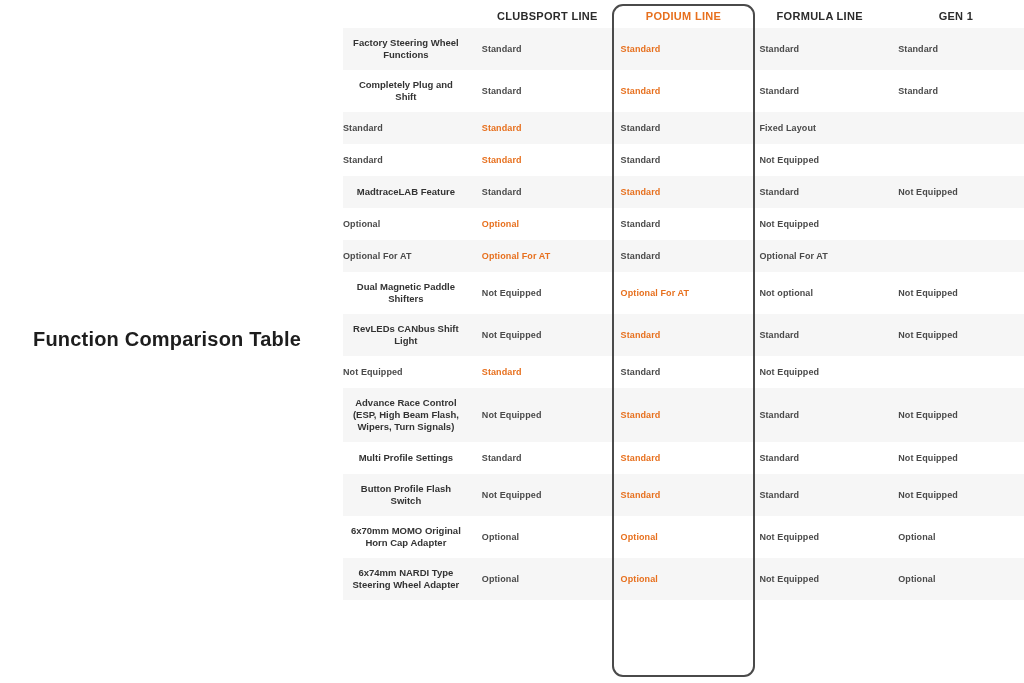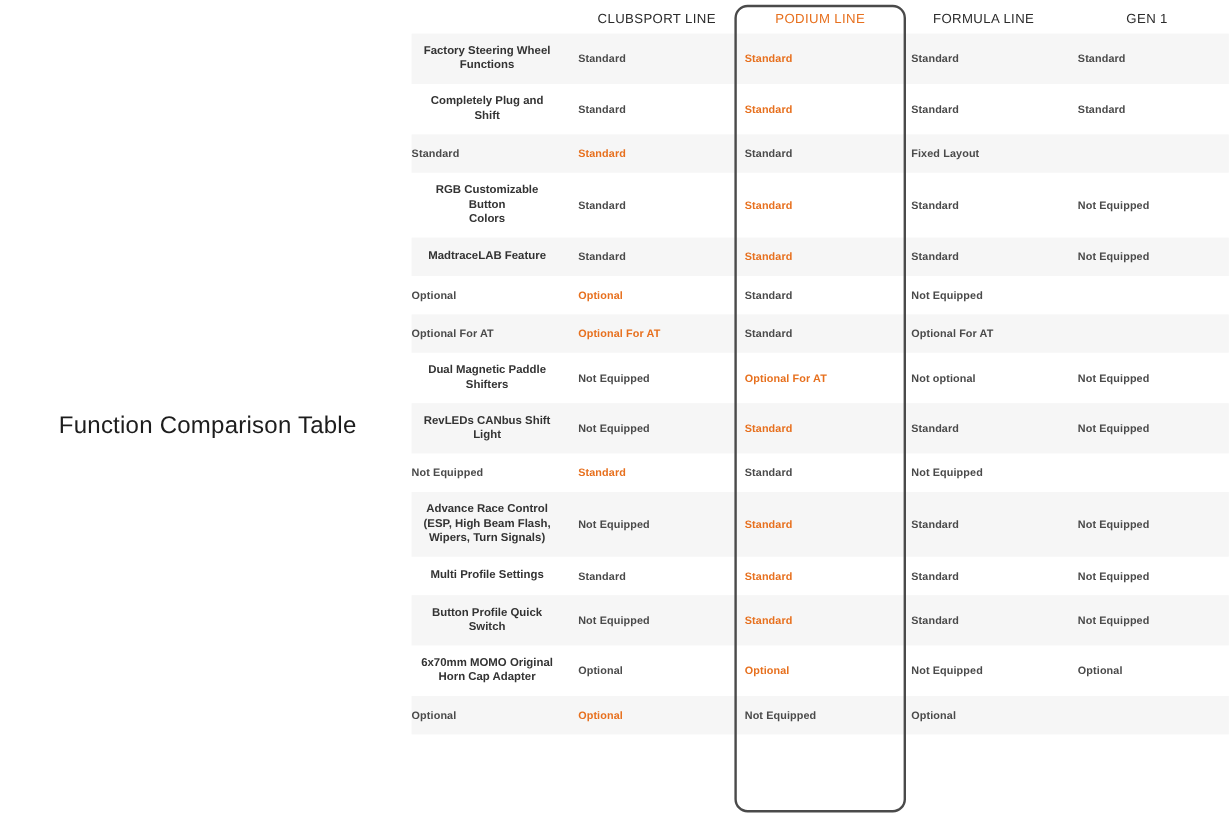--- a/index.html
+++ b/index.html
@@ -2,33 +2,33 @@
 <html><head>
 <meta charset="utf-8">
 <style>
   html, body { margin:0; padding:0; }
   body {
     width:1024px; height:683px; background:#ffffff; position:relative;
     overflow:hidden; font-family:"Liberation Sans", sans-serif;
     -webkit-font-smoothing:antialiased;
   }
   .page-title {
-    position:absolute; left:33px; top:328px; margin:16px;
-    font-size:20px; font-weight:400; color:#1d1d1d; letter-spacing:0.2px;
+    position:absolute; left:33px; top:328px; margin:0;
+    font-size:20px; font-weight:700; color:#1d1d1d; letter-spacing:0.2px;
     white-space:nowrap;
   }
   .tablewrap {
     position:absolute; left:343px; top:4px; width:681px; height:679px;
   }
   .header-row {
     display:grid; grid-template-columns:repeat(5,1fr);
     height:24px; align-items:center;
   }
   .header-cell {
-    text-align:center; font-size:11px; font-weight:400; color:#2b2b2b;
+    text-align:center; font-size:11px; font-weight:700; color:#2b2b2b;
     letter-spacing:0.3px; white-space:nowrap;
   }
   .header-cell.podium { color:#e7701e; }
   .row {
     display:grid; grid-template-columns:repeat(5,1fr);
     align-items:center; padding:9px 0; min-height:32px;
     box-sizing:border-box; background:#ffffff;gap:13px;
   }
   .row.striped { background:#f6f6f6; }
   .cell-feature {
@@ -75,22 +75,20 @@
         <div class="cell-value">Standard</div>
         <div class="cell-value">Standard</div>
       </div>
       <div class="row striped">
         <div class="cell-value">Standard</div>
         <div class="cell-value podium">Standard</div>
         <div class="cell-value">Standard</div>
         <div class="cell-value">Fixed Layout</div>
       </div>
       <div class="row">
-        <div class="cell-feature">RGB Customizable Button
-Colors</div>
         <div class="cell-value">Standard</div>
         <div class="cell-value podium">Standard</div>
         <div class="cell-value">Standard</div>
         <div class="cell-value">Not Equipped</div>
       </div>
       <div class="row striped">
         <div class="cell-feature">MadtraceLAB Feature</div>
         <div class="cell-value">Standard</div>
         <div class="cell-value podium">Standard</div>
         <div class="cell-value">Standard</div>
@@ -140,36 +138,38 @@
         <div class="cell-value">Not Equipped</div>
       </div>
       <div class="row">
         <div class="cell-feature">Multi Profile Settings</div>
         <div class="cell-value">Standard</div>
         <div class="cell-value podium">Standard</div>
         <div class="cell-value">Standard</div>
         <div class="cell-value">Not Equipped</div>
       </div>
       <div class="row striped">
-        <div class="cell-feature">Button Profile Quick
+        <div class="cell-feature">Button Profile Flash
 Switch</div>
         <div class="cell-value">Not Equipped</div>
         <div class="cell-value podium">Standard</div>
         <div class="cell-value">Standard</div>
         <div class="cell-value">Not Equipped</div>
       </div>
       <div class="row">
         <div class="cell-feature">6x70mm MOMO Original
 Horn Cap Adapter</div>
         <div class="cell-value">Optional</div>
         <div class="cell-value podium">Optional</div>
         <div class="cell-value">Not Equipped</div>
         <div class="cell-value">Optional</div>
       </div>
       <div class="row striped">
+        <div class="cell-feature">6x74mm NARDI Type
+Steering Wheel Adapter</div>
         <div class="cell-value">Optional</div>
         <div class="cell-value podium">Optional</div>
         <div class="cell-value">Not Equipped</div>
         <div class="cell-value">Optional</div>
       </div>
     </div>
   <div class="podium-box"></div>
 </div>
 
 </body></html>

